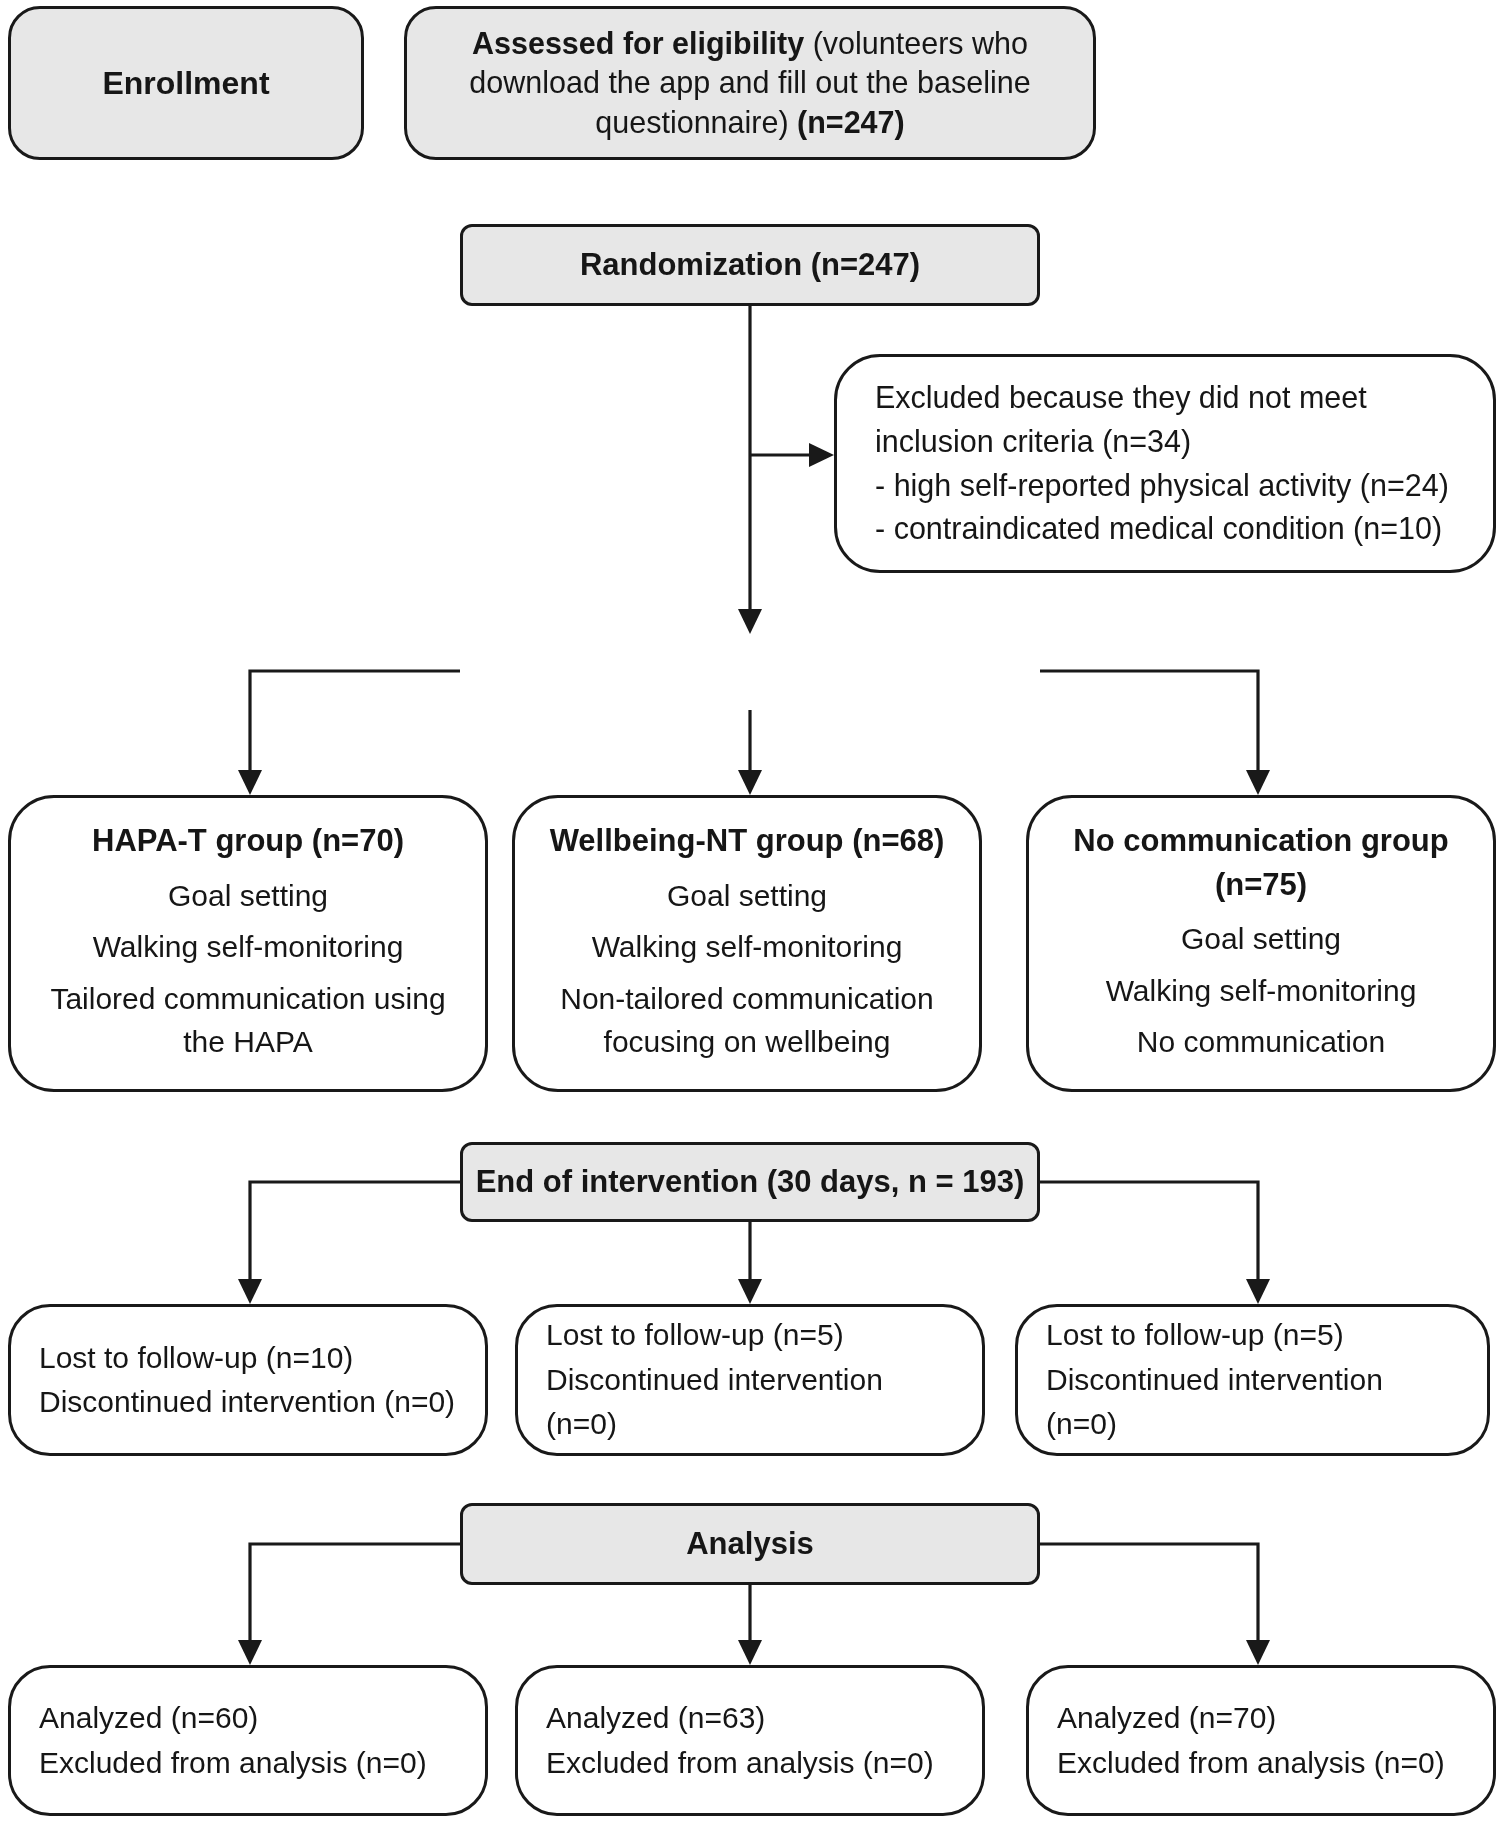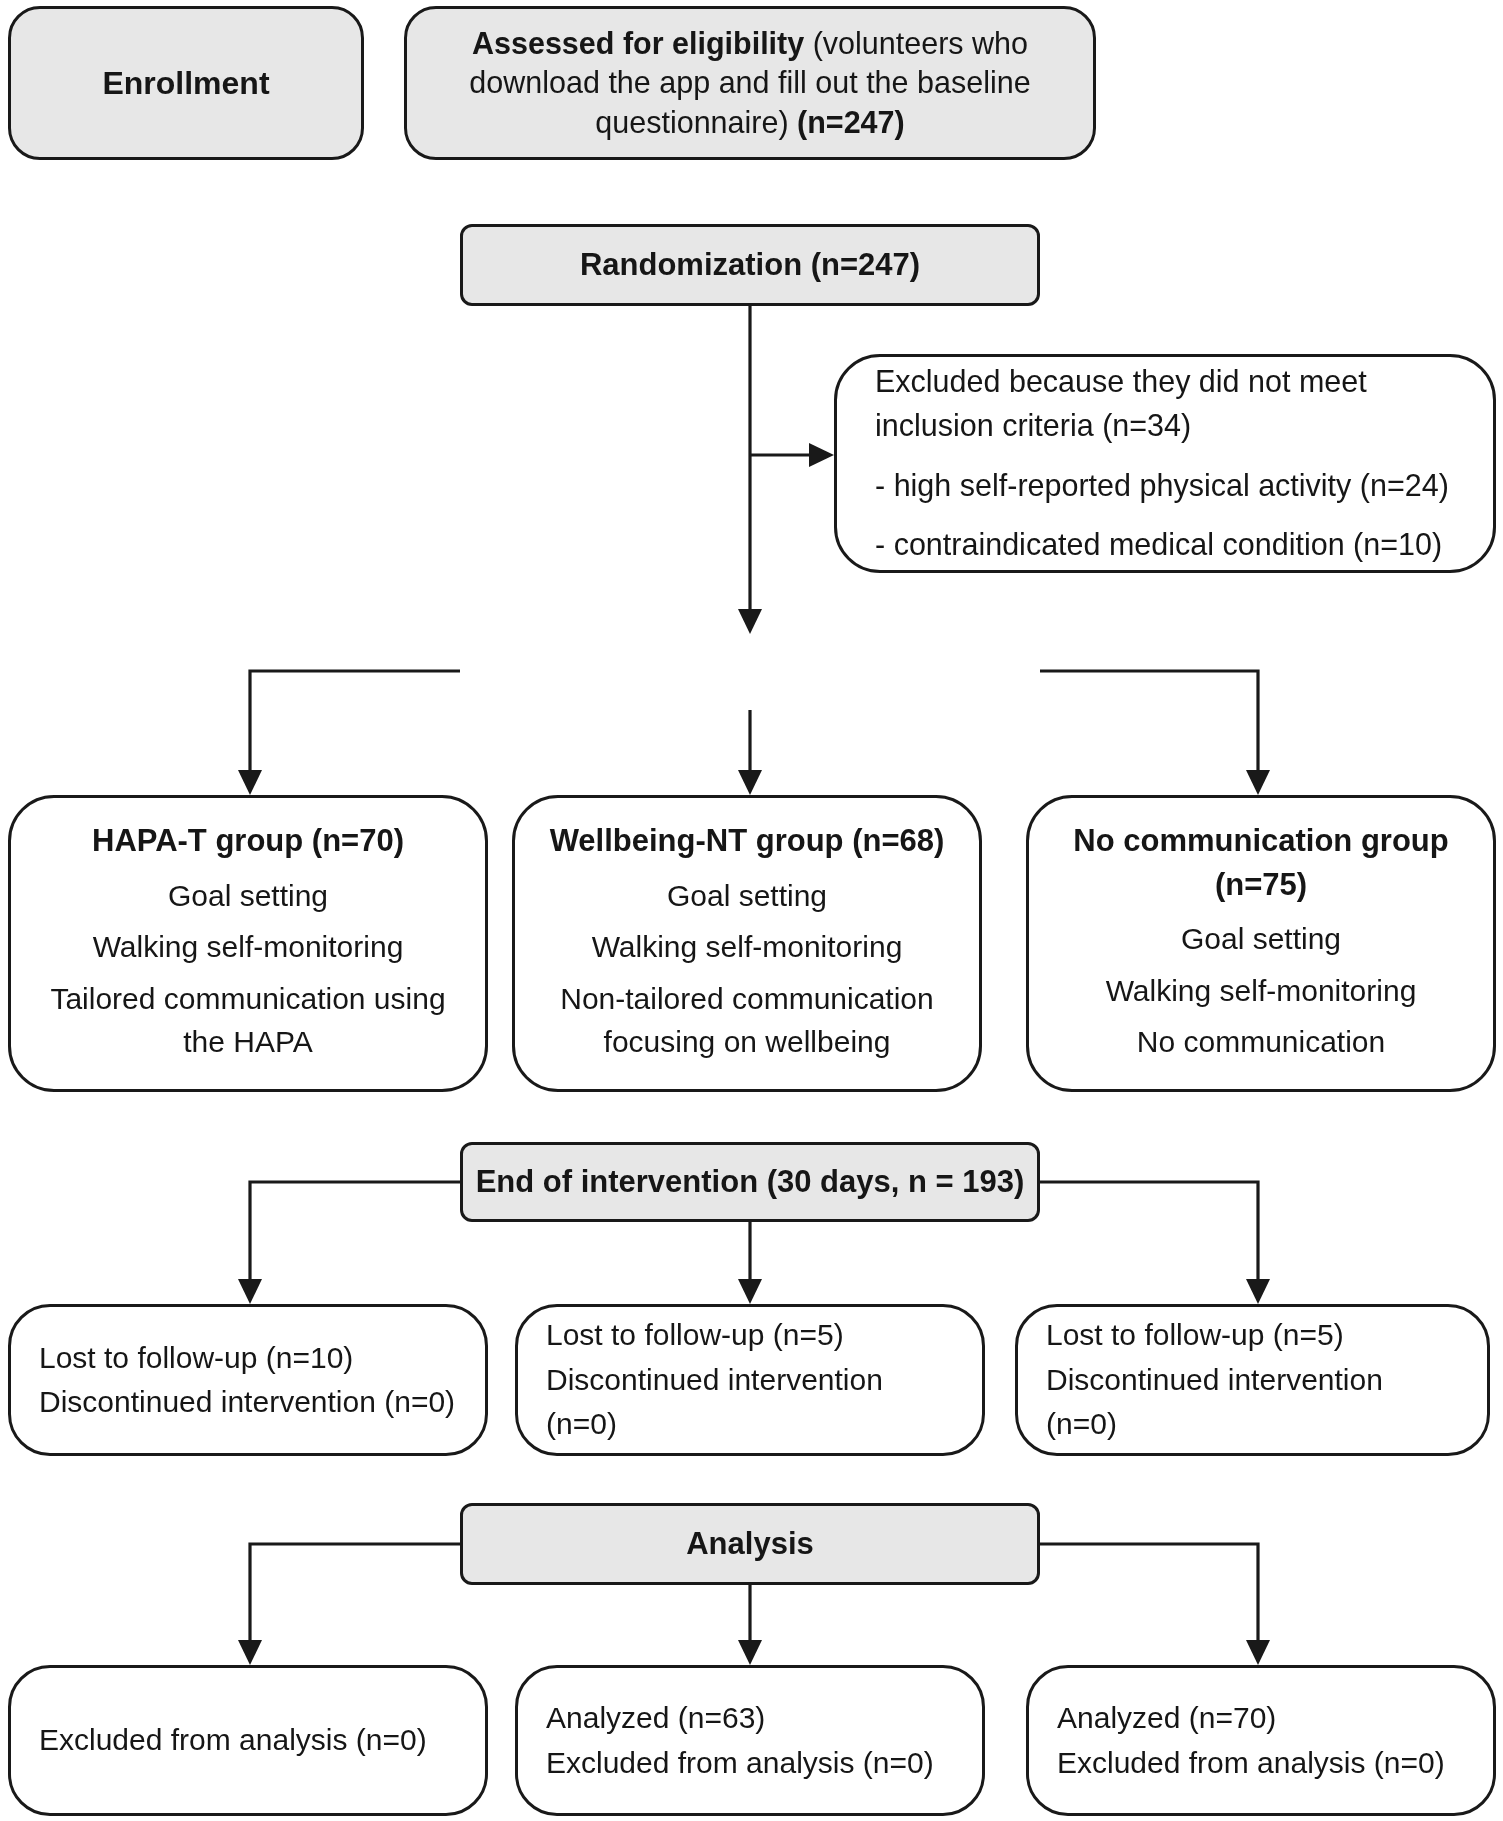--- a/index.html
+++ b/index.html
@@ -74,21 +74,21 @@
   </div>
 
   <div class="box shaded flex-center eligi" style="left:404px; top:6px; width:692px; height:154px;">
     <div><b>Assessed for eligibility</b><span> (volunteers who download the app and fill out the baseline questionnaire) </span><b>(n=247)</b></div>
   </div>
 
   <div class="box shaded flex-center bar" style="left:460px; top:224px; width:580px; height:82px;">
     <span>Randomization (n=247)</span>
   </div>
 
-  <div class="box excluded" style="left:834px; top:354px; width:662px; height:219px;gap:16px;">
+  <div class="box excluded" style="left:834px; top:354px; width:662px; height:219px;">
     <div>Excluded because they did not meet inclusion criteria (n=34)</div>
     <div>- high self-reported physical activity (n=24)</div>
     <div>- contraindicated medical condition (n=10)</div>
   </div>
 
 
   <div class="box group" style="left:8px; top:795px; width:480px; height:297px;">
     <div class="title">HAPA-T group (n=70)</div>
     <div class="item">Goal setting</div>
     <div class="item">Walking self-monitoring</div>
@@ -124,20 +124,21 @@
   <div class="box twolines" style="left:1015px; top:1304px; width:475px; height:152px;">
     <div>Lost to follow-up (n=5)</div>
     <div>Discontinued intervention (n=0)</div>
   </div>
 
   <div class="box shaded flex-center bar" style="left:460px; top:1503px; width:580px; height:82px;">
     <span>Analysis</span>
   </div>
 
   <div class="box twolines" style="left:8px; top:1665px; width:480px; height:151px;">
+    <div>Analyzed (n=60)</div>
     <div>Excluded from analysis (n=0)</div>
   </div>
   <div class="box twolines" style="left:515px; top:1665px; width:470px; height:151px;">
     <div>Analyzed (n=63)</div>
     <div>Excluded from analysis (n=0)</div>
   </div>
   <div class="box twolines" style="left:1026px; top:1665px; width:470px; height:151px;">
     <div>Analyzed (n=70)</div>
     <div>Excluded from analysis (n=0)</div>
   </div>

